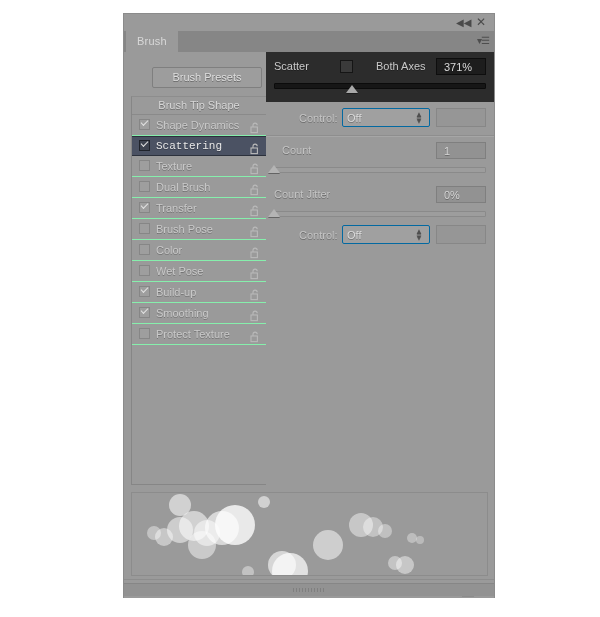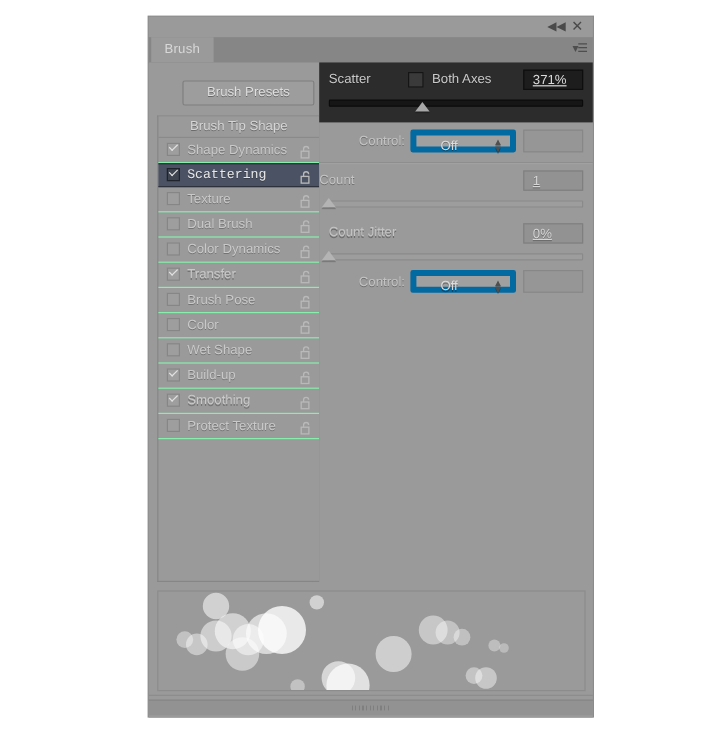--- a/index.html
+++ b/index.html
@@ -193,21 +193,20 @@
     border: 1px solid #151515;
     box-sizing: border-box;
   }
   .value-box {
     position: absolute;
     height: 17px;
     line-height: 17px;
     font-size: 11px;
     padding-left: 7px;
     box-sizing: border-box;
-    text-decoration: underline;
   }
   .value-box.dark {
     background: #1d1d1d;
     border: 1px solid #0e0e0e;
     color: #d9d9d9;
   }
   .value-box.light {
     background: #929292;
     border: 1px solid #7f7f7f;
     color: #d5d5d5;
@@ -236,26 +235,26 @@
     border-right: 6px solid transparent;
     border-bottom: 8px solid #b4b4b4;
     filter: drop-shadow(0 1px 0 rgba(0,0,0,.35));
   }
   .thumb.on-dark { border-bottom-color: #a8a8a8; }
 
   .select {
     position: absolute;
     height: 19px;
     background: #a0a0a0;
-    border: 5px solid #0369a1;
+    border: 1px solid #0369a1;
     border-radius: 2px;
     color: #dcdcdc;
     font-size: 11px;
     line-height: 19px;
-    padding-left: 20px;
+    padding-left: 4px;
     box-sizing: border-box;
     text-shadow: 0 1px 0 rgba(0,0,0,.3);
   }
   .select .arrows {
     position: absolute;
     right: 6px; top: 3px;
     color: #4f4f4f;
     font-size: 8px;
     line-height: 6px;
   }
@@ -378,28 +377,20 @@
             </div>
             <div class="list-row">
               <div class="cb"></div>
               <div class="list-label">Dual Brush</div>
               <div class="lock"><svg width="10" height="12" viewBox="0 0 10 12">
                   <path d="M3 5 V3.2 a2.1 2.1 0 0 1 4.2 0" fill="none" stroke="#b9b9b9" stroke-width="1.1"></path>
                   <rect x="1" y="5" width="6.4" height="5.6" fill="none" stroke="#b9b9b9" stroke-width="1.1"></rect>
                 </svg></div>
             </div>
             <div class="list-row">
-              <div class="cb"></div>
-              <div class="list-label">Color Dynamics</div>
-              <div class="lock"><svg width="10" height="12" viewBox="0 0 10 12">
-                  <path d="M3 5 V3.2 a2.1 2.1 0 0 1 4.2 0" fill="none" stroke="#b9b9b9" stroke-width="1.1"></path>
-                  <rect x="1" y="5" width="6.4" height="5.6" fill="none" stroke="#b9b9b9" stroke-width="1.1"></rect>
-                </svg></div>
-            </div>
-            <div class="list-row">
               <div class="cb checked"></div>
               <div class="list-label">Transfer</div>
               <div class="lock"><svg width="10" height="12" viewBox="0 0 10 12">
                   <path d="M3 5 V3.2 a2.1 2.1 0 0 1 4.2 0" fill="none" stroke="#b9b9b9" stroke-width="1.1"></path>
                   <rect x="1" y="5" width="6.4" height="5.6" fill="none" stroke="#b9b9b9" stroke-width="1.1"></rect>
                 </svg></div>
             </div>
             <div class="list-row">
               <div class="cb"></div>
               <div class="list-label">Brush Pose</div>
@@ -411,21 +402,21 @@
             <div class="list-row">
               <div class="cb"></div>
               <div class="list-label">Color</div>
               <div class="lock"><svg width="10" height="12" viewBox="0 0 10 12">
                   <path d="M3 5 V3.2 a2.1 2.1 0 0 1 4.2 0" fill="none" stroke="#b9b9b9" stroke-width="1.1"></path>
                   <rect x="1" y="5" width="6.4" height="5.6" fill="none" stroke="#b9b9b9" stroke-width="1.1"></rect>
                 </svg></div>
             </div>
             <div class="list-row">
               <div class="cb"></div>
-              <div class="list-label">Wet Shape</div>
+              <div class="list-label">Wet Pose</div>
               <div class="lock"><svg width="10" height="12" viewBox="0 0 10 12">
                   <path d="M3 5 V3.2 a2.1 2.1 0 0 1 4.2 0" fill="none" stroke="#b9b9b9" stroke-width="1.1"></path>
                   <rect x="1" y="5" width="6.4" height="5.6" fill="none" stroke="#b9b9b9" stroke-width="1.1"></rect>
                 </svg></div>
             </div>
             <div class="list-row">
               <div class="cb checked"></div>
               <div class="list-label">Build-up</div>
               <div class="lock"><svg width="10" height="12" viewBox="0 0 10 12">
                   <path d="M3 5 V3.2 a2.1 2.1 0 0 1 4.2 0" fill="none" stroke="#b9b9b9" stroke-width="1.1"></path>
@@ -449,36 +440,36 @@
                 </svg></div>
             </div>
           </div>
       </div>
 
       <div class="right">
 
         <div class="dark-block">
           <div class="row-label" style="left:8px; top:8px;">Scatter</div>
           <div class="axes-cb"></div>
-          <div class="row-label" style="left:94px; top:8px;">Both Axes</div>
+          <div class="row-label" style="left:110px; top:8px;">Both Axes</div>
           <div class="value-box dark" style="left:170px; top:6px; width:50px;">371%</div>
           <div class="track dark" style="left:8px; top:31px; width:212px;"></div>
           <div class="thumb on-dark" id="scatter-thumb" style="top: 33px; left: 80.44px;"></div>
         </div>
 
         <div class="row-label" style="left:33px; top:60px;">Control:</div>
         <div class="select" style="left:76px; top:56px; width:88px;">
           <span>Off</span>
           <span class="arrows">▲<br>▼</span>
         </div>
         <div class="blank-box" style="left:170px; top:56px; width:50px;"></div>
 
         <div class="divider" style="left:0px; top:83px; width:228px;"></div>
 
-        <div class="row-label" style="left:0; top:92px;">Count</div>
+        <div class="row-label" style="left:16px; top:92px;">Count</div>
         <div class="value-box light" style="left:170px; top:90px; width:50px;">1</div>
         <div class="track light" style="left:8px; top:115px; width:212px;"></div>
         <div class="thumb" id="count-thumb" style="top: 113px; left: 2px;"></div>
 
         <div class="row-label" style="left:8px; top:136px;">Count Jitter</div>
         <div class="value-box light" style="left:170px; top:134px; width:50px;">0%</div>
         <div class="track light" style="left:8px; top:159px; width:212px;"></div>
         <div class="thumb" id="jitter-thumb" style="top: 157px; left: 2px;"></div>
 
         <div class="row-label" style="left:33px; top:177px;">Control:</div>

